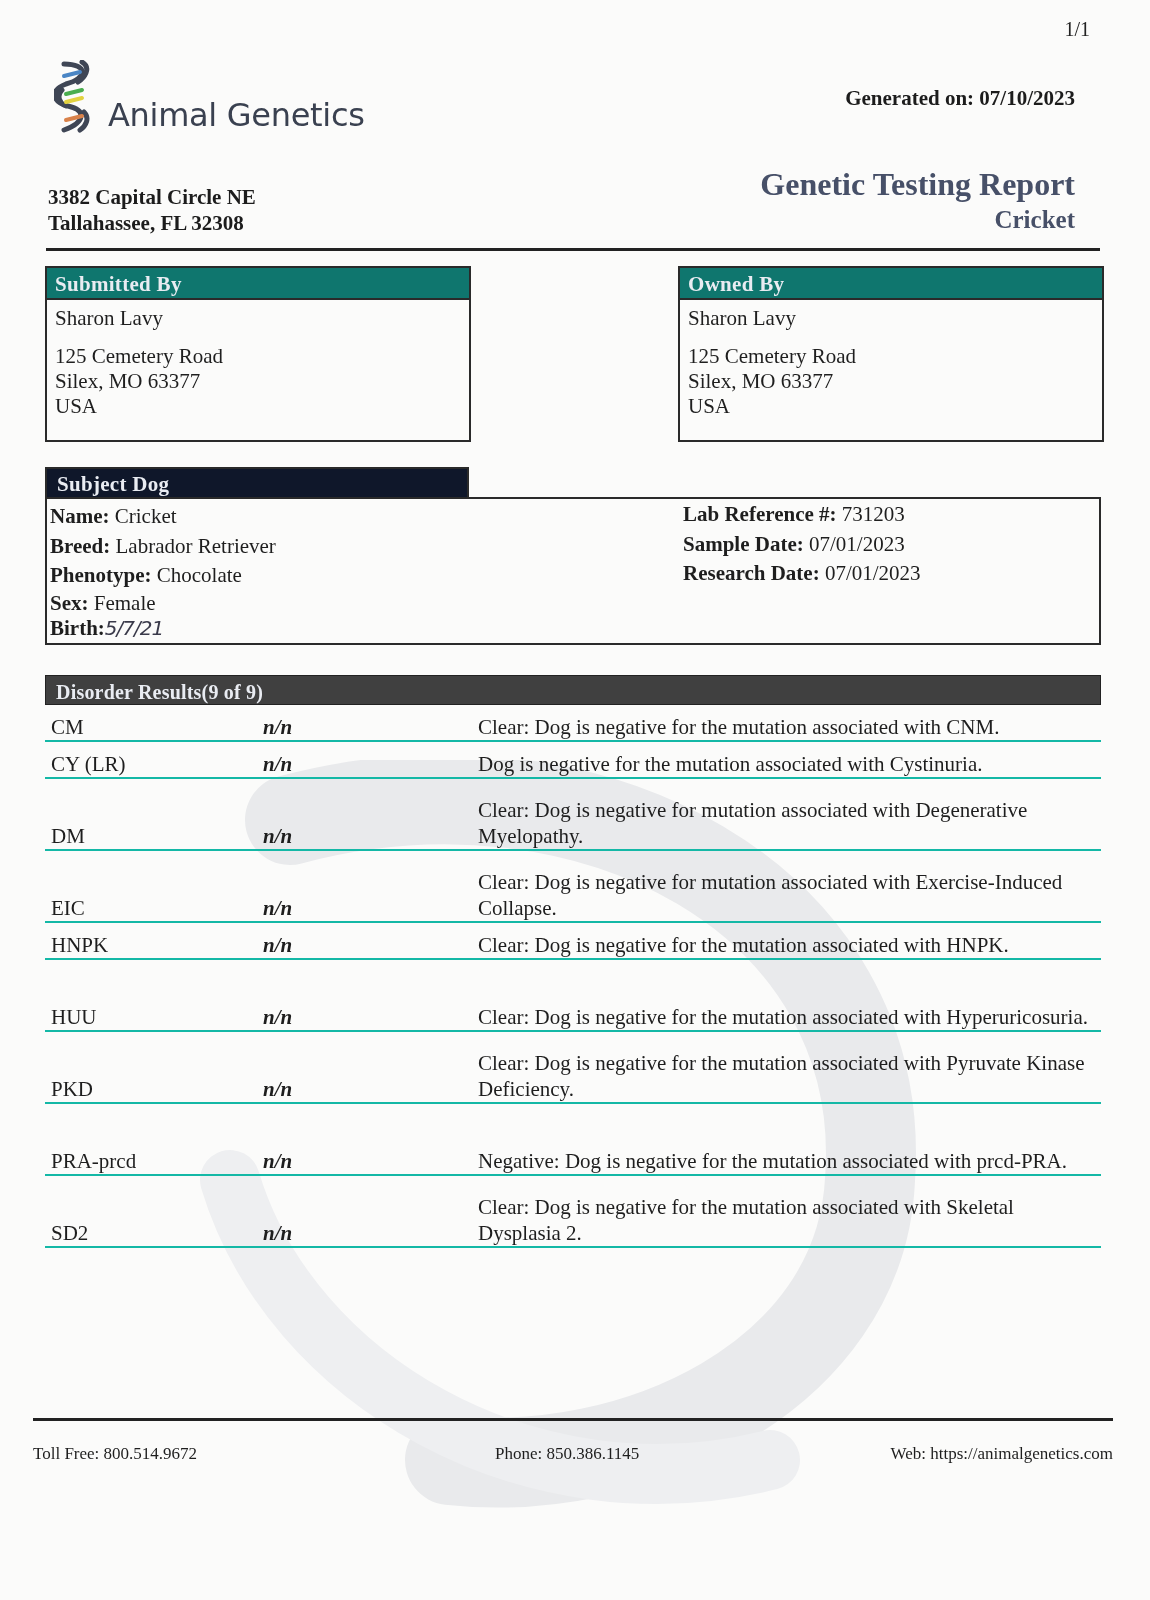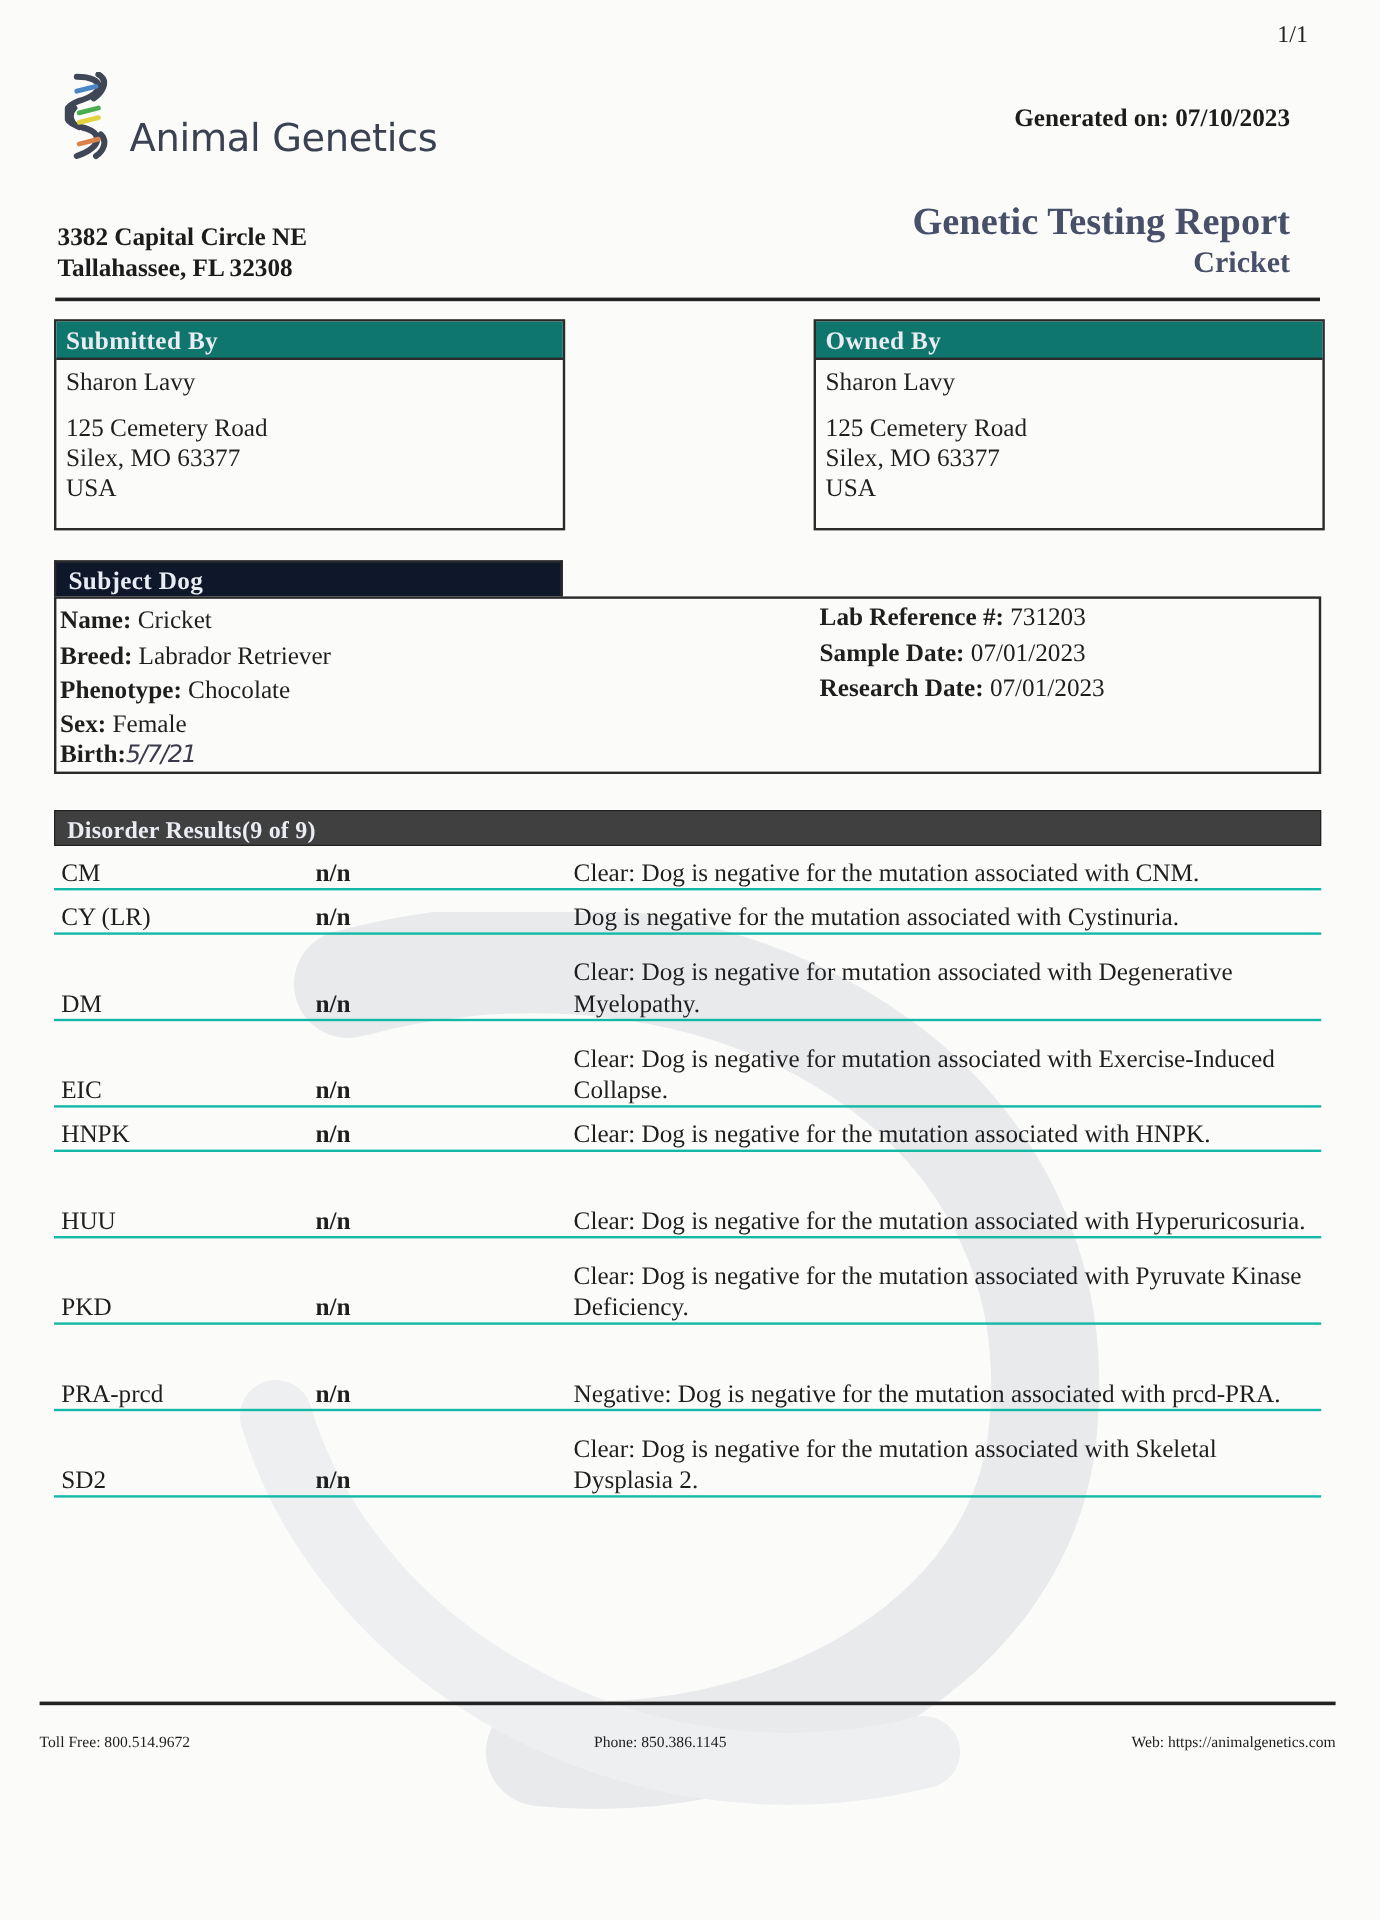--- a/index.html
+++ b/index.html
@@ -32,25 +32,25 @@
   .subject-right { left:683px; top:500px; font-size:21px; line-height:29.5px; }
   .lbl { font-weight:bold; }
   .birth-hand { font-family:"DejaVu Sans", sans-serif; font-size:20px; color:#3a3a4a; font-style:italic; letter-spacing:-1px; }
 
   .results-head { left:45px; top:675px; width:1056px; height:30px; background:#404040; color:#e9ecf2; font-size:20px; line-height:32px; padding-left:10px; box-sizing:border-box; border:1px solid #222; font-weight:bold; letter-spacing:0.2px; }
   .results { left:45px; top:705px; width:1056px; }
   .row { display:flex; align-items:flex-end; border-bottom:2px solid #14b8a6; box-sizing:border-box; }
   .row.single { height:37px; }
   .row.double { height:72px; }
   .c-code { width:210px; padding-left:6px; font-size:21px; }
-  .c-geno { width:215px; font-size:21px; font-weight:bold; padding-left:2px; }
+  .c-geno { width:215px; font-size:21px; font-weight:bold; padding-left:2px;font-style:italic; }
   .c-desc { flex:1; font-size:21px; line-height:26px; padding-left:0; }
 
   .footer-rule { left:33px; top:1418px; width:1080px; height:3px; background:#222; }
-  .footer { top:1444px; font-size:13px; color:#1e1e1e; }
+  .footer { top:1444px; font-size:17px; color:#1e1e1e; }
   .f-left { left:33px; }
   .f-mid { left:495px; }
   .f-right { right:37px; }
 </style>
 </head>
 <body>
 
 <svg class="watermark" viewBox="0 0 780 760">
   <path d="M120 60 C 420 -20, 720 140, 700 420 C 690 620, 460 720, 280 700" fill="none" stroke="#e9eaec" stroke-width="90" stroke-linecap="round"></path>
   <path d="M60 420 C 120 620, 360 760, 600 700" fill="none" stroke="#eeeff1" stroke-width="60" stroke-linecap="round"></path>

